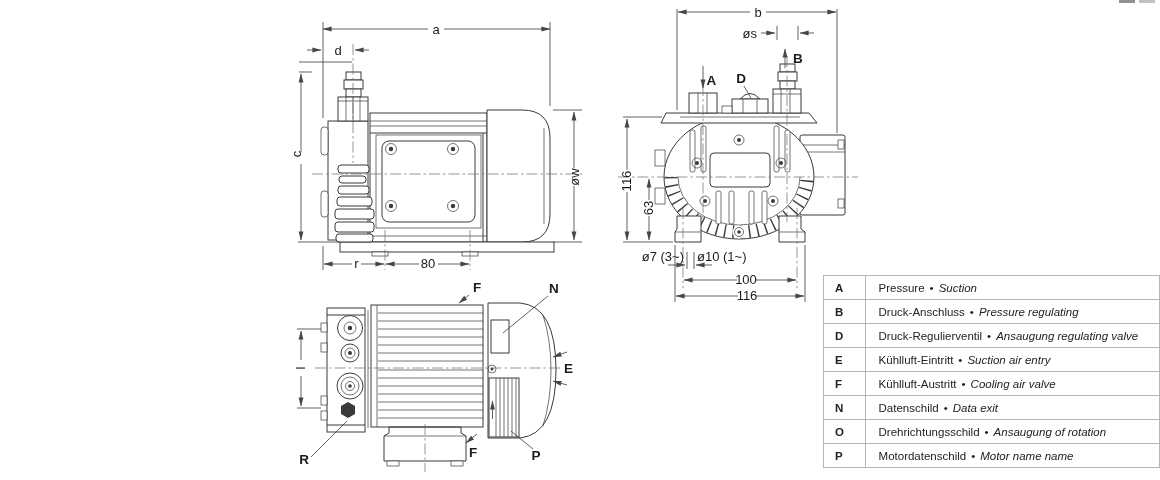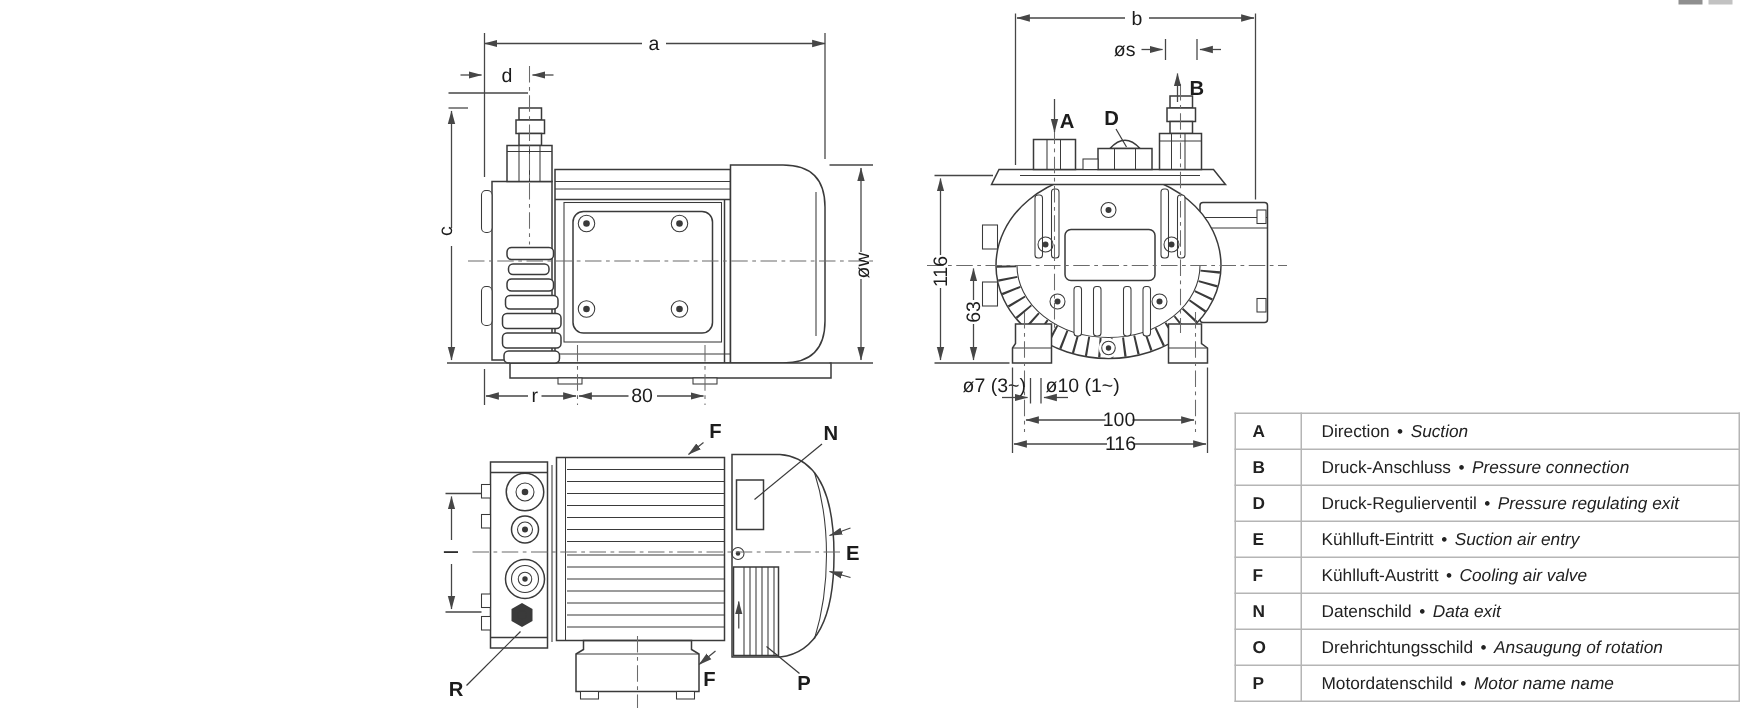--- a/index.html
+++ b/index.html
@@ -408,29 +408,29 @@
       <line class="dim" x1="301" y1="360" x2="301" y2="331" marker-end="url(#ar3)"></line>
       <line class="dim" x1="301" y1="376" x2="301" y2="406" marker-end="url(#ar3)"></line>
       <text x="301" y="372" text-anchor="middle" transform="rotate(-90 301 368)">l</text>
     </g>
   </svg>
 
   <table class="legend">
     <tbody>
       <tr>
         <td class="k">A</td>
-        <td class="d"><span>Direction</span><span class="bullet">•</span><span class="en">Suction</span></td>
+        <td class="d"><span>Pressure</span><span class="bullet">•</span><span class="en">Suction</span></td>
       </tr>
       <tr>
         <td class="k">B</td>
-        <td class="d"><span>Druck-Anschluss</span><span class="bullet">•</span><span class="en">Pressure connection</span></td>
+        <td class="d"><span>Druck-Anschluss</span><span class="bullet">•</span><span class="en">Pressure regulating</span></td>
       </tr>
       <tr>
         <td class="k">D</td>
-        <td class="d"><span>Druck-Regulierventil</span><span class="bullet">•</span><span class="en">Pressure regulating exit</span></td>
+        <td class="d"><span>Druck-Regulierventil</span><span class="bullet">•</span><span class="en">Ansaugung regulating valve</span></td>
       </tr>
       <tr>
         <td class="k">E</td>
         <td class="d"><span>Kühlluft-Eintritt</span><span class="bullet">•</span><span class="en">Suction air entry</span></td>
       </tr>
       <tr>
         <td class="k">F</td>
         <td class="d"><span>Kühlluft-Austritt</span><span class="bullet">•</span><span class="en">Cooling air valve</span></td>
       </tr>
       <tr>

